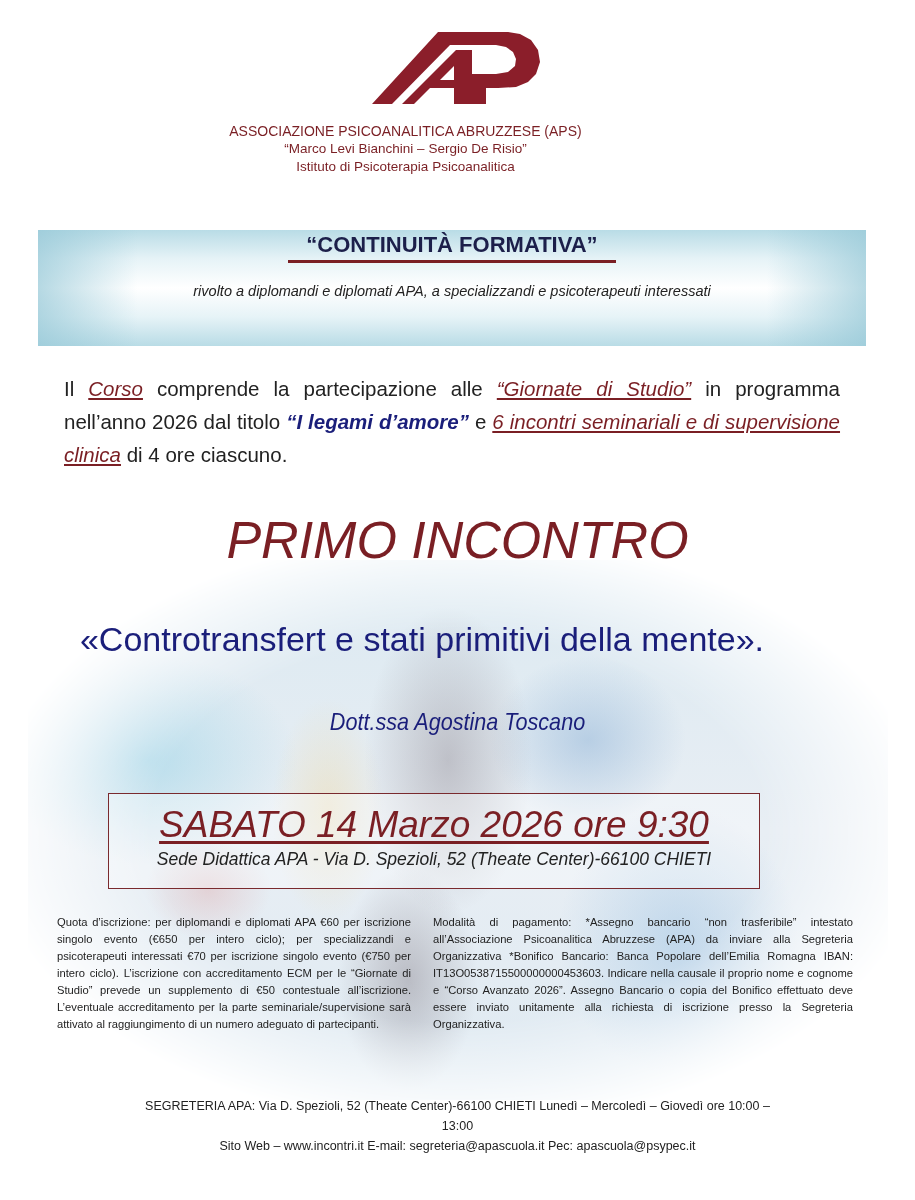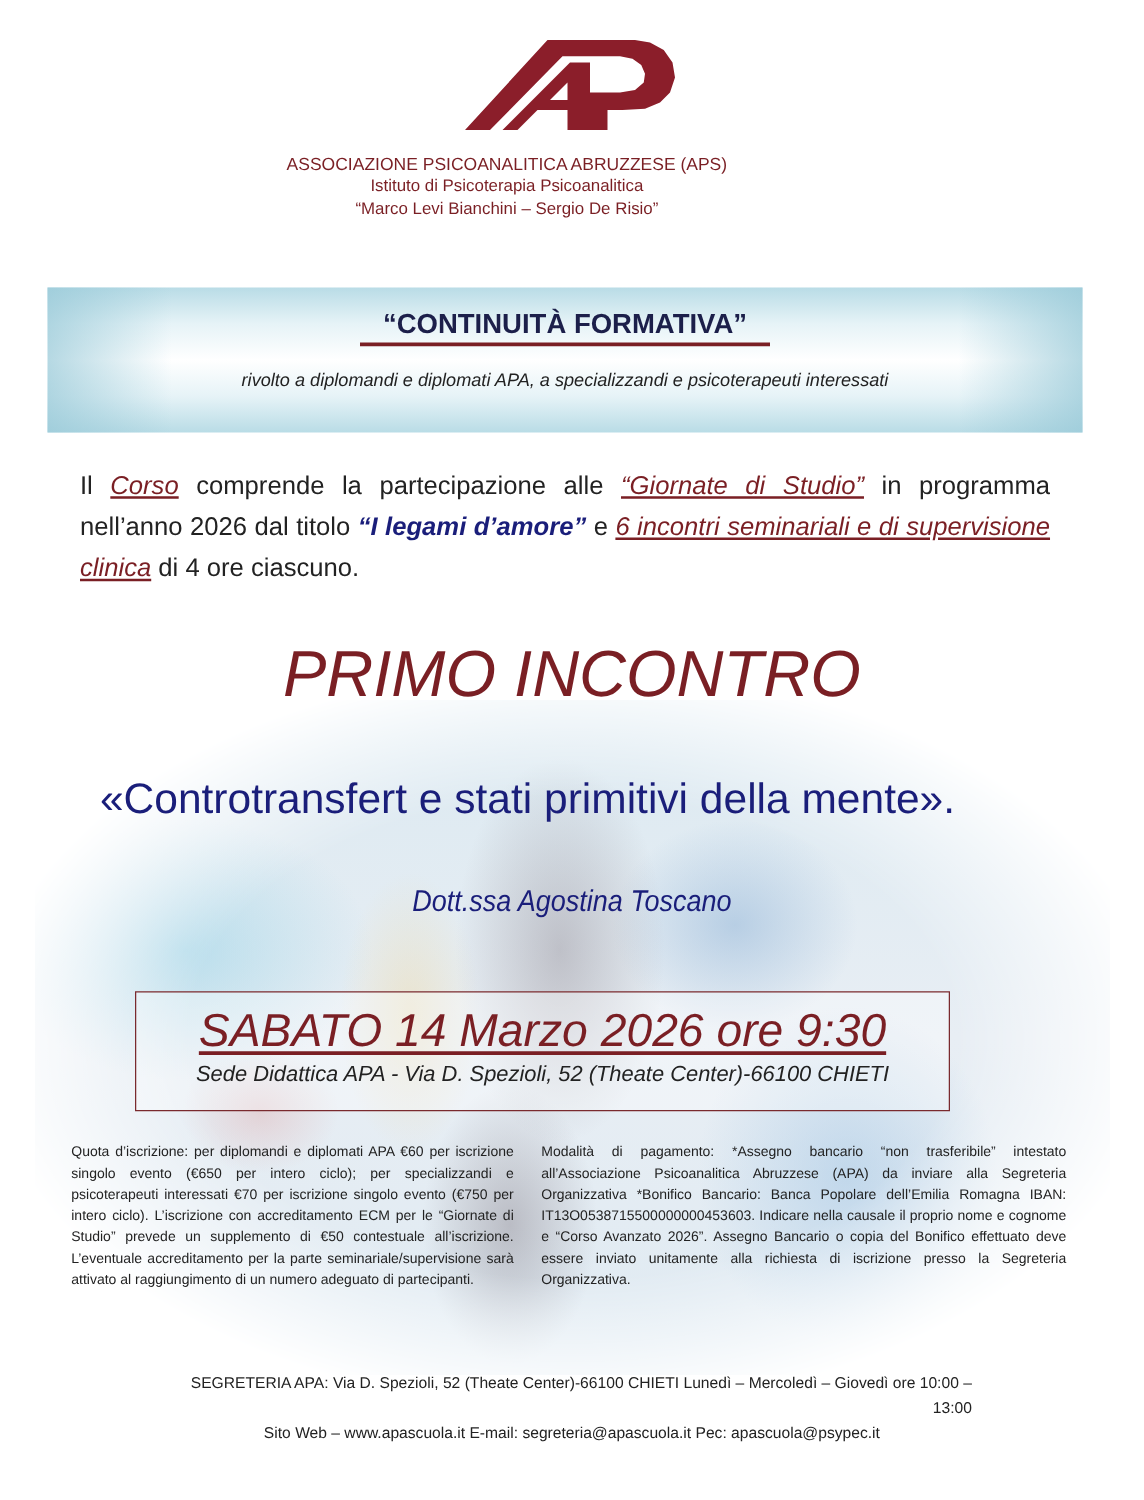--- a/index.html
+++ b/index.html
@@ -10,21 +10,21 @@
 
   .org { position: absolute; left: 0; top: 122px; width: 811px; text-align: center;
          color: #7a1f24; font-family: "Liberation Sans", sans-serif; font-size: 13.5px; line-height: 18px; }
   .org .l1 { font-size: 14px; }
 
   .banner { position: absolute; left: 38px; top: 230px; width: 828px; height: 116px;
             background: linear-gradient(180deg, #b9dce6 0%, #e6f3f7 25%, #ffffff 50%, #e6f3f7 75%, #b9dce6 100%);
             text-align: center; }
   .banner::before { content: ""; position: absolute; inset: 0;
             background: linear-gradient(90deg, rgba(150,200,215,.7) 0%, rgba(255,255,255,0) 12%, rgba(255,255,255,0) 88%, rgba(150,200,215,.7) 100%); }
-  .banner .t1 { position: relative; display: inline-block; margin-top: 16px; font-size: 22px; font-weight: bold;
+  .banner .t1 { position: relative; display: inline-block; margin-top: 2px; font-size: 22px; font-weight: bold;
                 color: #1c1f4a; padding: 0 18px 2px; border-bottom: 3px solid #7a1f24; }
   .banner .t2 { position: relative; font-size: 25px; font-weight: bold; font-style: italic; color: #1a1e5e; margin-top: 4px; }
   .banner .t3 { position: relative; font-size: 14.5px; font-style: italic; color: #222; margin-top: 20px; }
 
   .intro { position: absolute; left: 64px; top: 372px; width: 776px; font-size: 20.5px; line-height: 33px;
            text-align: justify; text-align-last: left; color: #222; }
   .intro .red { color: #7a1f24; font-style: italic; text-decoration: underline; }
   .intro .blue { color: #1a1e7a; font-style: italic; font-weight: bold; }
 
   .primo { position: absolute; left: 0; top: 510px; width: 915px; text-align: center; }
@@ -55,41 +55,41 @@
                    text-decoration: underline; text-underline-offset: 4px; }
   .datebox .venue { font-size: 17.5px; font-style: italic; color: #222; margin-top: 3px; }
 
   .cols { position: absolute; top: 914px; font-family: "Liberation Sans", sans-serif; font-size: 11.2px;
           line-height: 17px; color: #222; text-align: justify; }
   .col-left { left: 57px; width: 354px; }
   .col-right { left: 433px; width: 420px; }
 
   .footer { position: absolute; left: 0; top: 1096px; width: 915px; text-align: center;
             font-size: 12.5px; line-height: 20px; color: #222; }
-  .footer .addr { display: inline-block; width: 640px; text-align: right; }
+  .footer .addr { display: inline-block; width: 640px; }
 </style>
 </head>
 <body>
 
 <svg class="logo" viewBox="0 0 180 82">
   <g fill="#8b1e2a">
 
     <polygon points="4,78 70,6 140,6 152,8 163,14 170,24 172,36 168,48 160,56 148,61 130,62 118,62 118,78 98,78 98,48 128,48 140,46 147,40 148,33 145,26 138,21 128,19 82,19 24,78"></polygon>
 
     <polygon points="34,78 88,24 104,24 104,78 86,78 86,62 62,62 46,78"></polygon>
   </g>
   <g fill="#ffffff">
     <polygon points="72,54 86,54 86,40"></polygon>
   </g>
 </svg>
 
 <div class="org">
   <div class="l1">ASSOCIAZIONE PSICOANALITICA ABRUZZESE (APS)</div>
+  <div>“Marco Levi Bianchini – Sergio De Risio”</div>
   <div>Istituto di Psicoterapia Psicoanalitica</div>
-  <div>“Marco Levi Bianchini – Sergio De Risio”</div>
 </div>
 
 <div class="banner">
   <div class="t1">“CONTINUITÀ FORMATIVA”</div>
   <div class="t3">rivolto a diplomandi e diplomati APA, a specializzandi e psicoterapeuti interessati</div>
 </div>
 
 <p class="intro"><span>Il </span><span class="red">Corso</span><span> comprende la partecipazione alle </span><span class="red">“Giornate di Studio”</span><span> in programma nell’anno 2026 dal titolo </span><span class="blue">“I legami d’amore”</span><span> e </span><span class="red">6 incontri seminariali e di supervisione clinica</span><span> di 4 ore ciascuno.</span></p>
 
 <div class="primo">
@@ -106,14 +106,14 @@
 <div class="datebox">
   <div class="date">SABATO 14 Marzo 2026 ore 9:30</div>
   <div class="venue">Sede Didattica APA - Via D. Spezioli, 52 (Theate Center)-66100 CHIETI</div>
 </div>
 
 <div class="cols col-left">Quota d’iscrizione: per diplomandi e diplomati APA €60 per iscrizione singolo evento (€650 per intero ciclo); per specializzandi e psicoterapeuti interessati €70 per iscrizione singolo evento (€750 per intero ciclo). L’iscrizione con accreditamento ECM per le “Giornate di Studio” prevede un supplemento di €50 contestuale all’iscrizione. L’eventuale accreditamento per la parte seminariale/supervisione sarà attivato al raggiungimento di un numero adeguato di partecipanti.</div>
 <div class="cols col-right">Modalità di pagamento: *Assegno bancario “non trasferibile” intestato all’Associazione Psicoanalitica Abruzzese (APA) da inviare alla Segreteria Organizzativa *Bonifico Bancario: Banca Popolare dell’Emilia Romagna IBAN: IT13O0538715500000000453603. Indicare nella causale il proprio nome e cognome e “Corso Avanzato 2026”. Assegno Bancario o copia del Bonifico effettuato deve essere inviato unitamente alla richiesta di iscrizione presso la Segreteria Organizzativa.</div>
 
 <div class="footer">
   <div><span class="addr">SEGRETERIA APA: Via D. Spezioli, 52 (Theate Center)-66100 CHIETI Lunedì – Mercoledì – Giovedì ore 10:00 – 13:00</span></div>
-  <div><span>Sito Web – </span><span>www.apascuola.it</span><span> E-mail: </span><span>segreteria@apascuola.it</span><span> Pec: </span><span>apascuola@psypec.it</span></div>
+  <div><span>Sito Web – </span><span>www.incontri.it</span><span> E-mail: </span><span>segreteria@apascuola.it</span><span> Pec: </span><span>apascuola@psypec.it</span></div>
 </div>
 
 </body></html>

